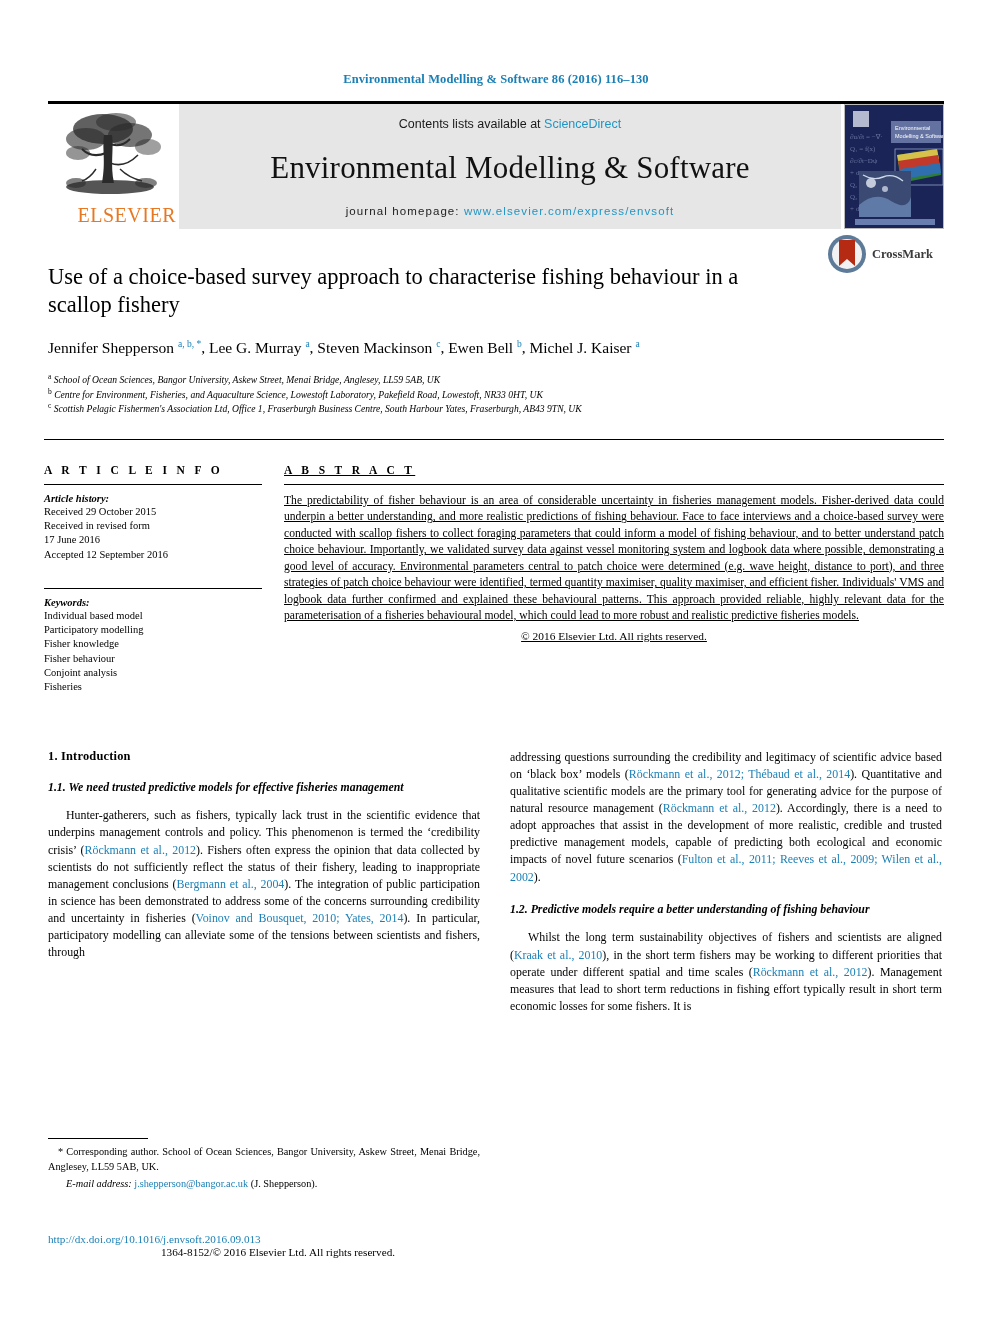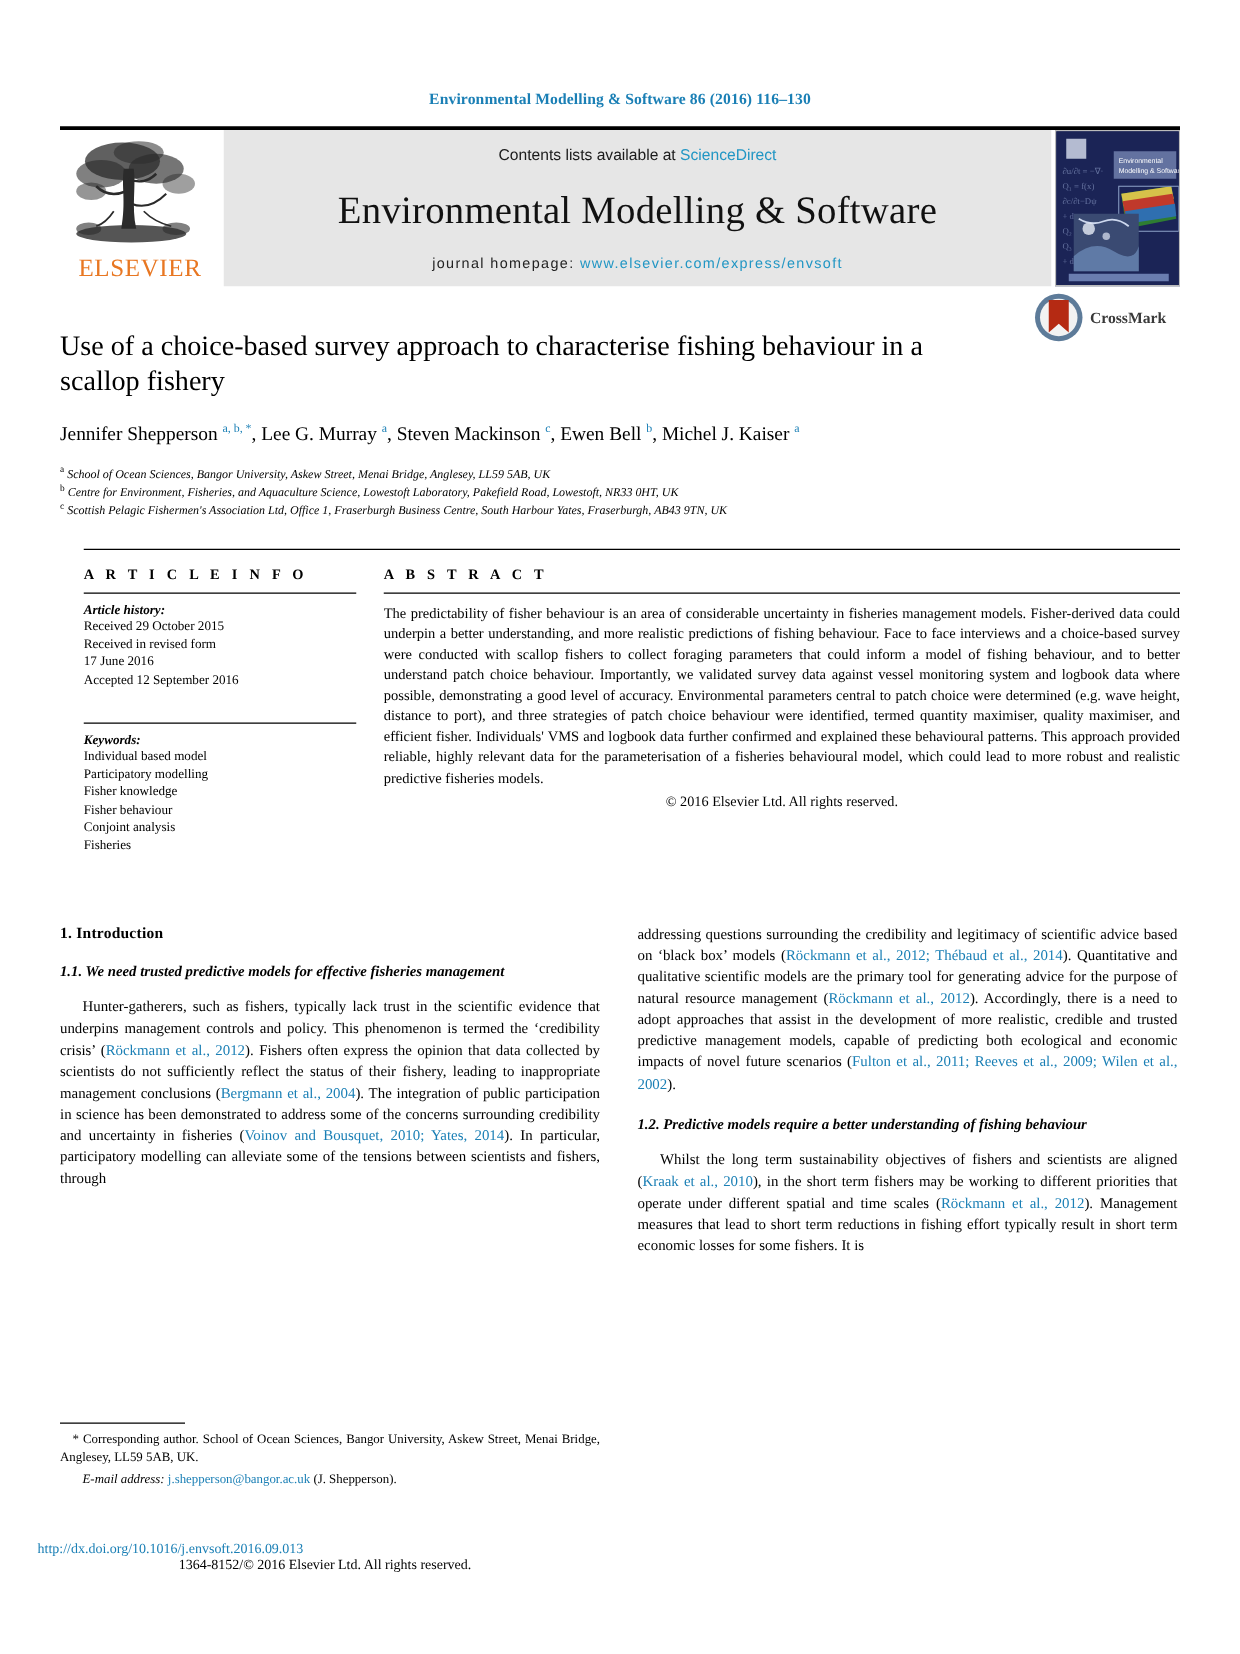--- a/index.html
+++ b/index.html
@@ -37,21 +37,21 @@
     display: flex;
     align-items: stretch;
   }
   .elsevier-logo {
     width: 128px;
     flex: 0 0 128px;
     position: relative;
     display: flex;
     flex-direction: column;
     justify-content: flex-end;
-    align-items: center;
+    align-items: flex-end;
     padding-bottom: 2px;
   }
   .tree-svg { width: 118px; height: 96px; display:block; }
   .elsevier-word {
     font-family: "Liberation Serif", serif;
     font-size: 20px;
     letter-spacing: 0.5px;
     color: #E87722;
     font-weight: normal;
     line-height: 1;
@@ -135,28 +135,28 @@
   }
   .crossmark-text {
     font-family: "Liberation Serif", serif;
     font-size: 12.5px;
     font-weight: bold;
     color: #3a3a3a;
   }
 
   
   .info-abstract {
-    margin: 22px 48px 0 67px;
+    margin: 22px 48px 0 44px;
     border-top: 1px solid #000;
-    padding-top: 14px;
+    padding-top: 24px;
     display: flex;
     gap: 22px;
   }
   .col-info { width: 218px; flex: 0 0 218px; }
-  .col-abstract { flex: 1 1 auto; }
+  .col-abstract { flex: 1 1 auto; text-decoration: underline; }
   .sec-label {
     font-family: "Liberation Serif", serif;
     font-size: 11.5px;
     font-weight: bold;
     letter-spacing: 3.4px;
     margin-bottom: 8px;
   }
   .hr-blk { border-top: 1.6px solid #000; margin: 0 0 8px 0; }
   .info-head {
     font-style: italic;
@@ -222,21 +222,21 @@
     line-height: 1.42;
     text-align: justify;
     text-indent: 10px;
   }
   .fn-email { text-indent: 18px; margin-top: 3px; }
   .fn-email i { font-style: italic; }
   .fn-email a { color: #1a7fb5; text-decoration: none; }
 
   .doi-block {
     position: absolute;
-    left: 30px;
+    left: 48px;
     top: 1233px;
     width: 460px;
   }
   .doi-link { color: #1a7fb5; font-size: 11.2px; text-decoration: none; display:block; }
   .issn-line { font-size: 11.2px; margin-top: 1px; text-align: center; }
 
   sup { vertical-align: super; line-height: 0; }
 </style>
 </head>
 <body>

